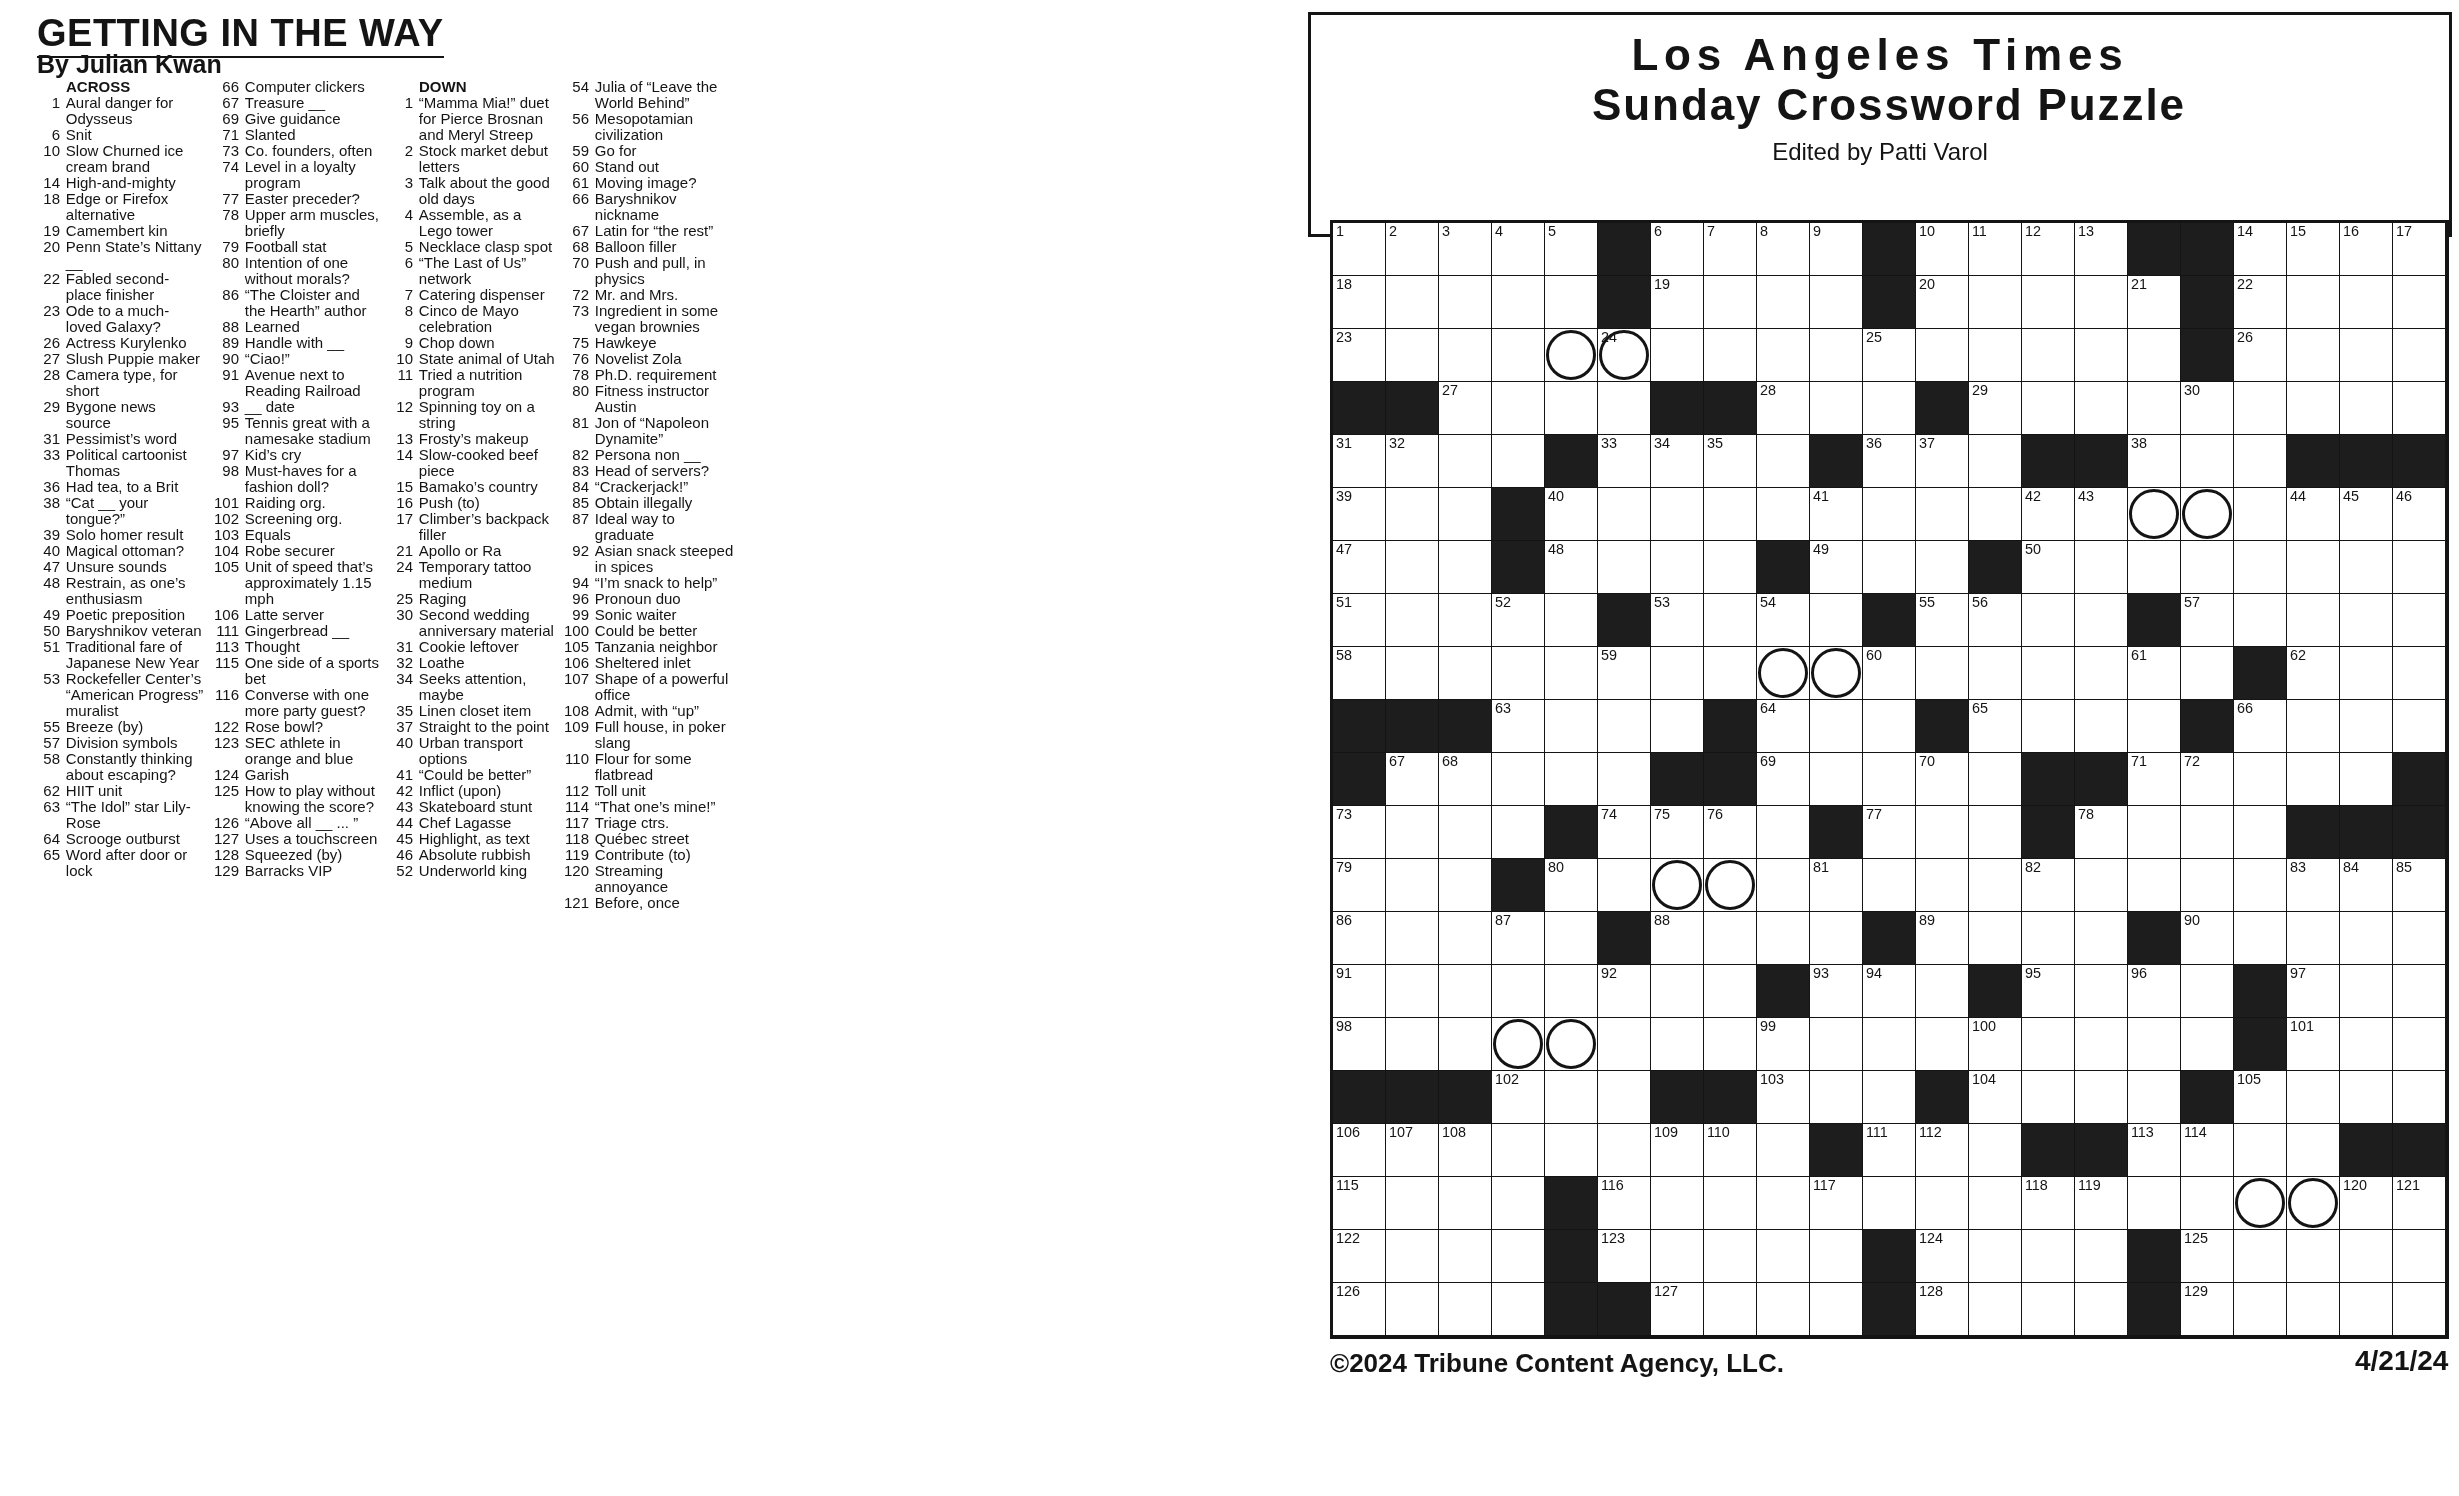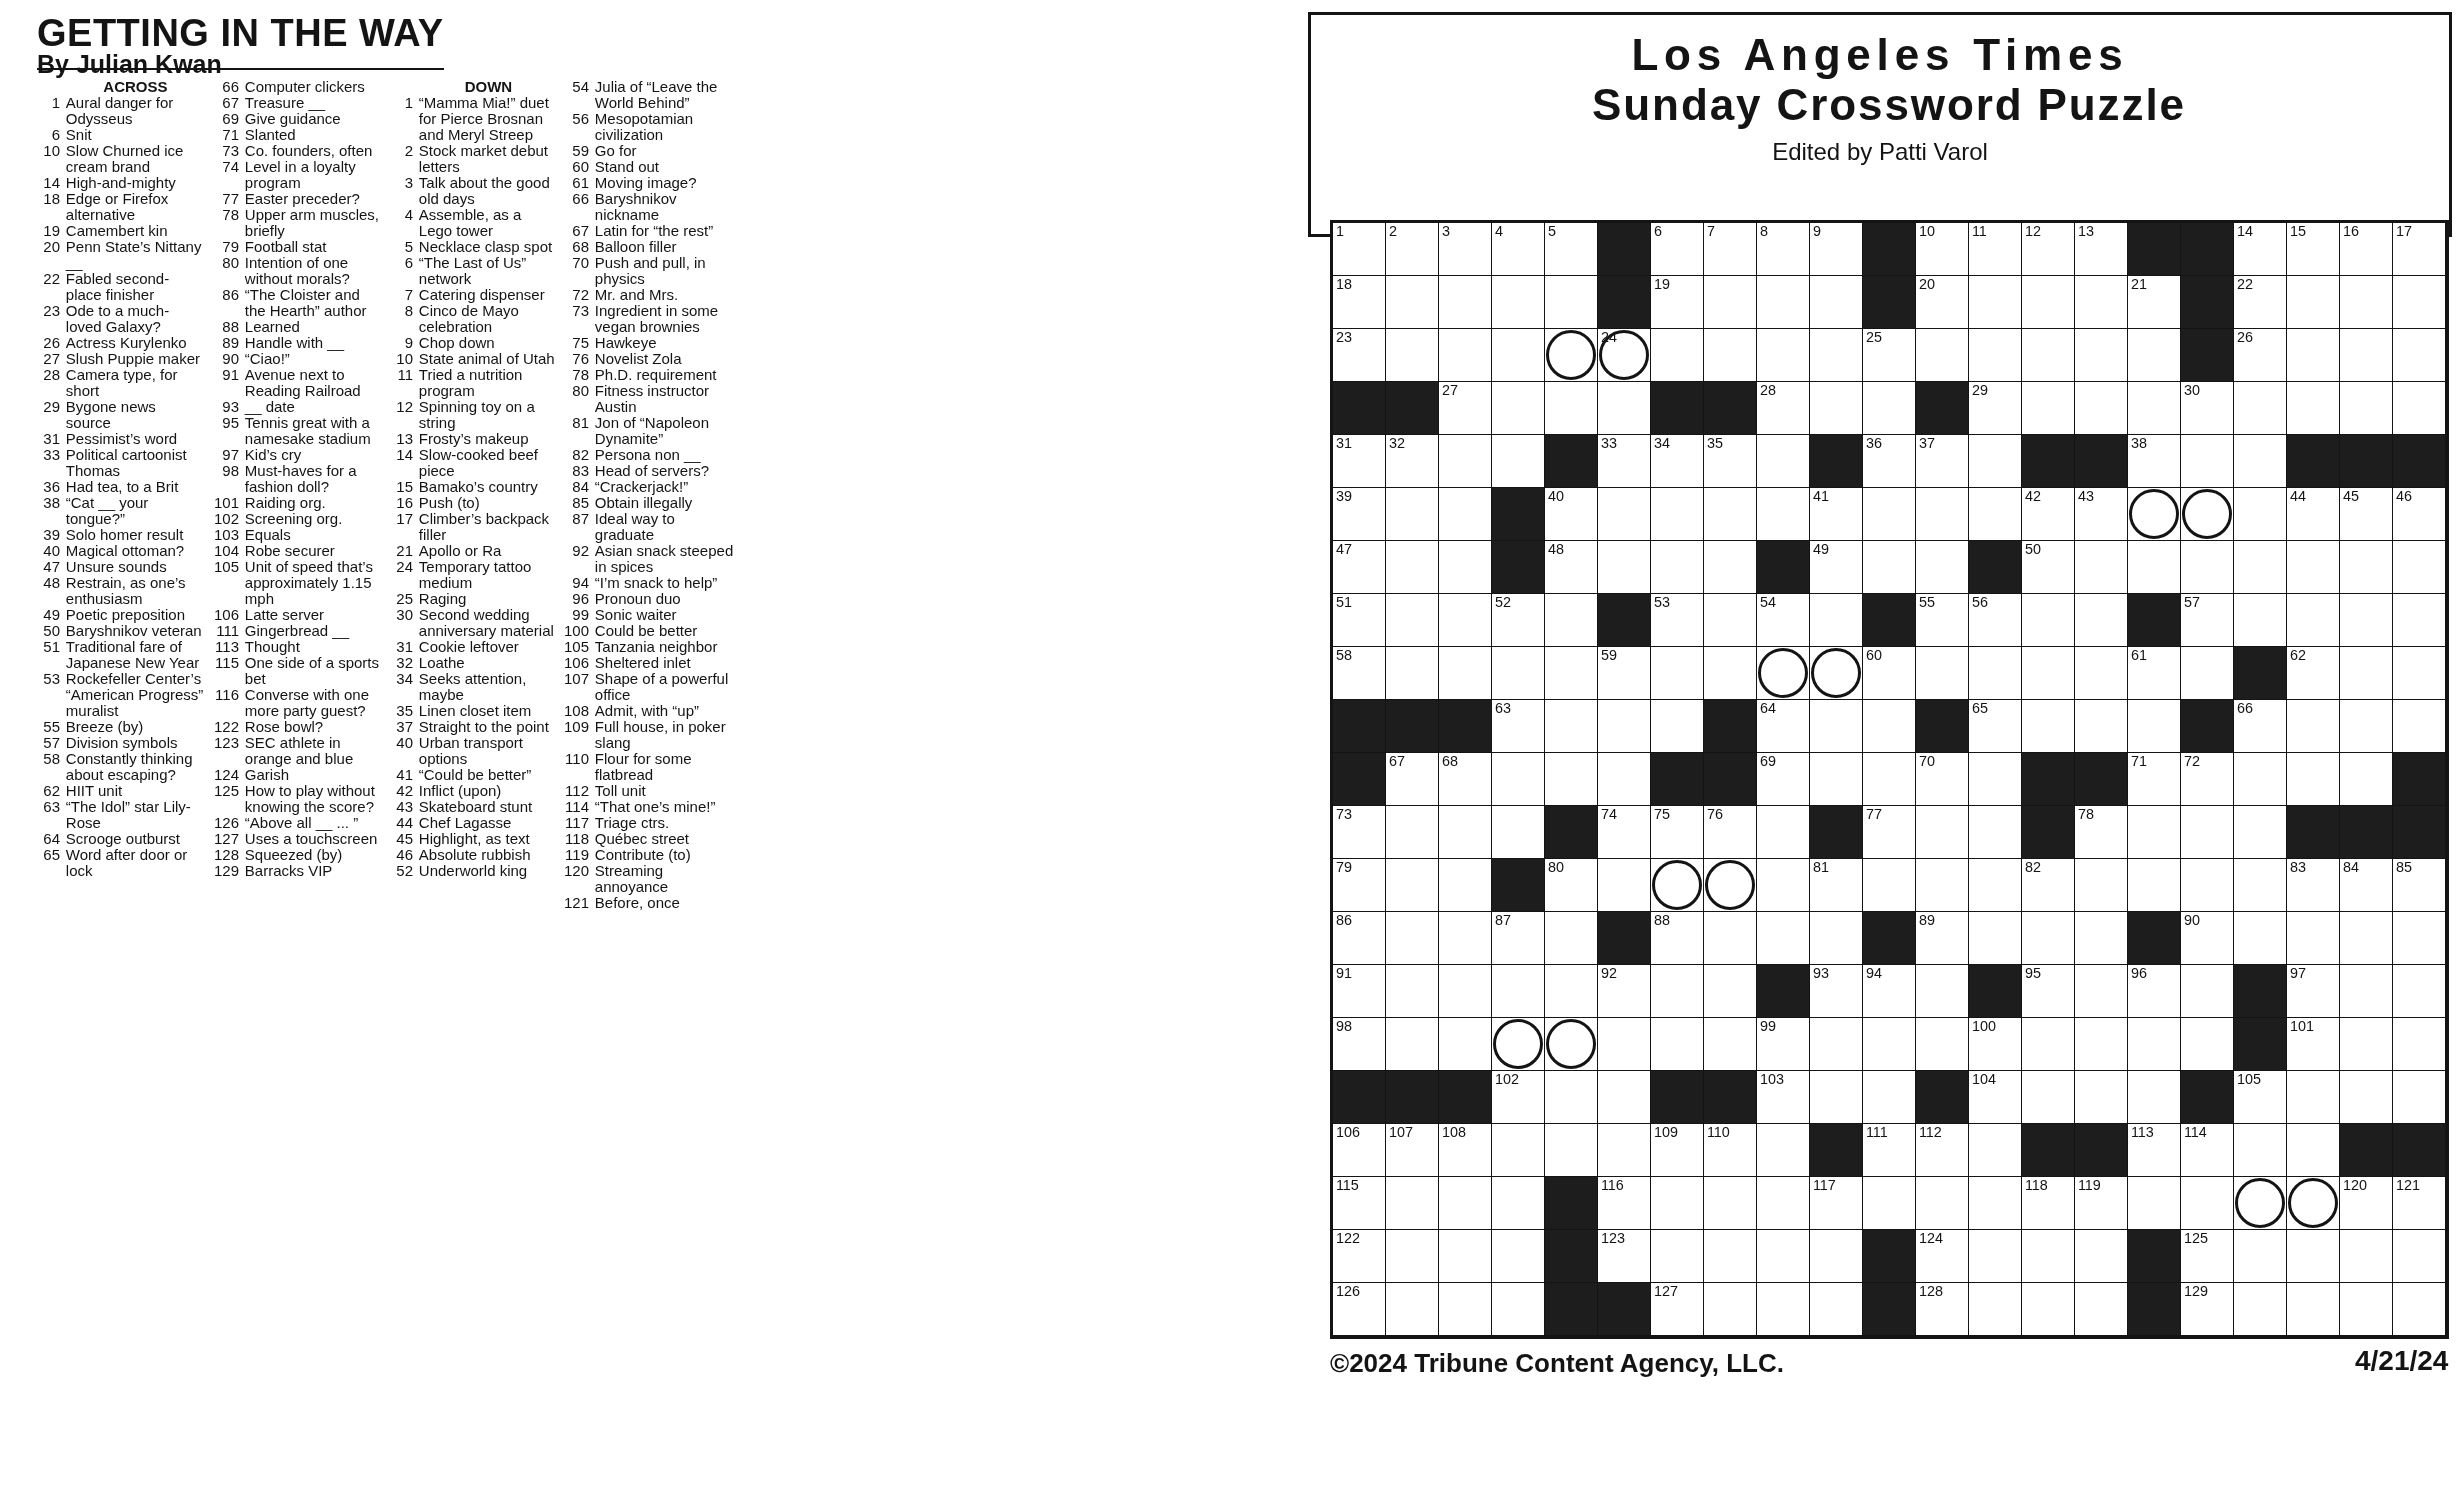--- a/index.html
+++ b/index.html
@@ -1,23 +1,23 @@
 <!DOCTYPE html>
 <html><head>
 <meta charset="utf-8">
 <style>
   html,body{margin:0;padding:0;overflow:hidden;}
   body{width:2459px;height:1497px;background:#fff;position:relative;
        font-family:"Liberation Sans", sans-serif;color:#141414;}
   
   .page-title{position:absolute;left:37px;top:11.5px;font-size:38px;font-weight:bold;
-      letter-spacing:0.5px;border-bottom:2.9px solid #141414;padding-bottom:13px;display:inline-block;}
+      letter-spacing:0.5px;border-bottom:2.9px solid #141414;padding-bottom:1px;display:inline-block;}
   .byline{position:absolute;left:37px;top:50px;font-size:25px;font-weight:bold;}
   .clue-col{position:absolute;top:79px;font-size:15px;line-height:16px;}
-  .col-header{font-weight:bold;margin-left:37px;text-align:center;}
+  .col-header{font-weight:bold;margin-left:37px;}
   .clue{display:flex;}
   .clue .n{flex:none;width:31px;text-align:right;}
   .clue .t{margin-left:5.8px;width:139px;}
   
   .pheader{position:absolute;left:1308px;top:11.5px;width:1144px;height:225px;
       border:3.8px solid #141414;box-sizing:border-box;text-align:center;}
   .ph1{margin-top:15.4px;font-size:44px;font-weight:bold;letter-spacing:5.8px;line-height:50px;}
   .ph2{font-size:44px;font-weight:bold;letter-spacing:1.9px;line-height:50px;padding-left:18px;}
   .ph3{margin-top:8.6px;font-size:24px;}
   

